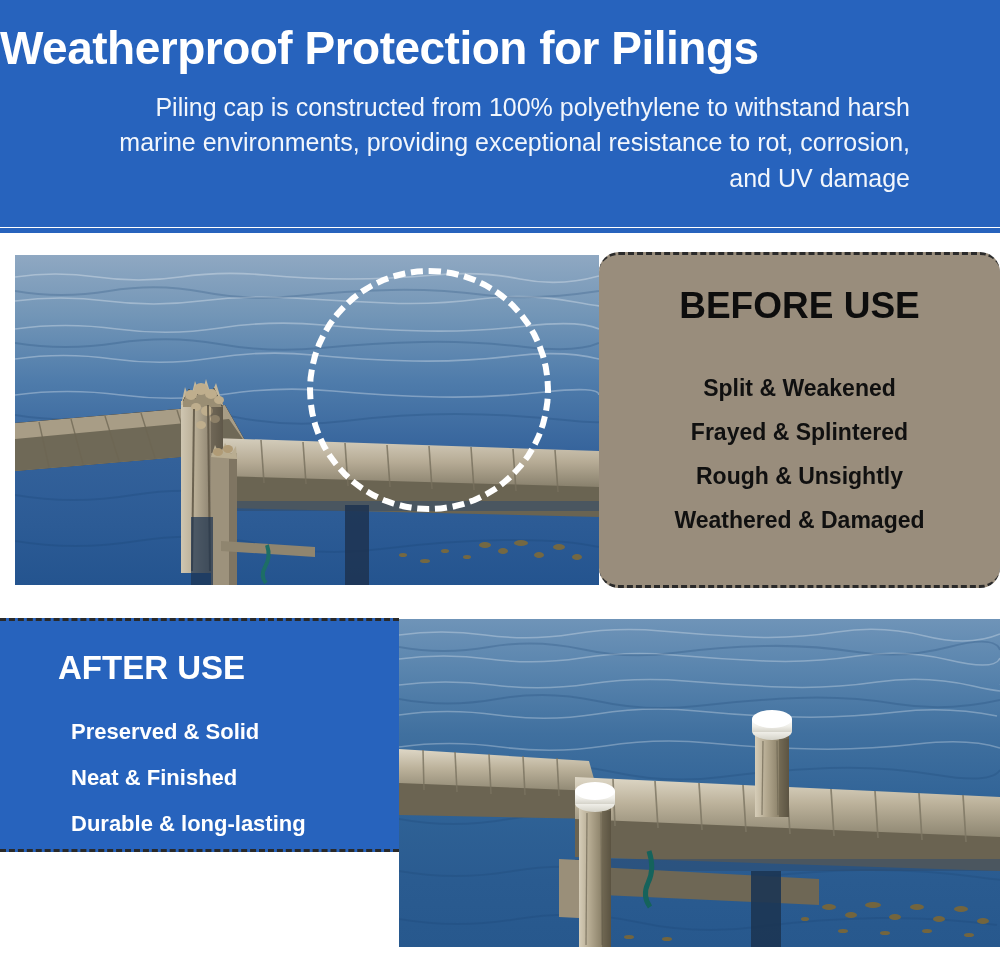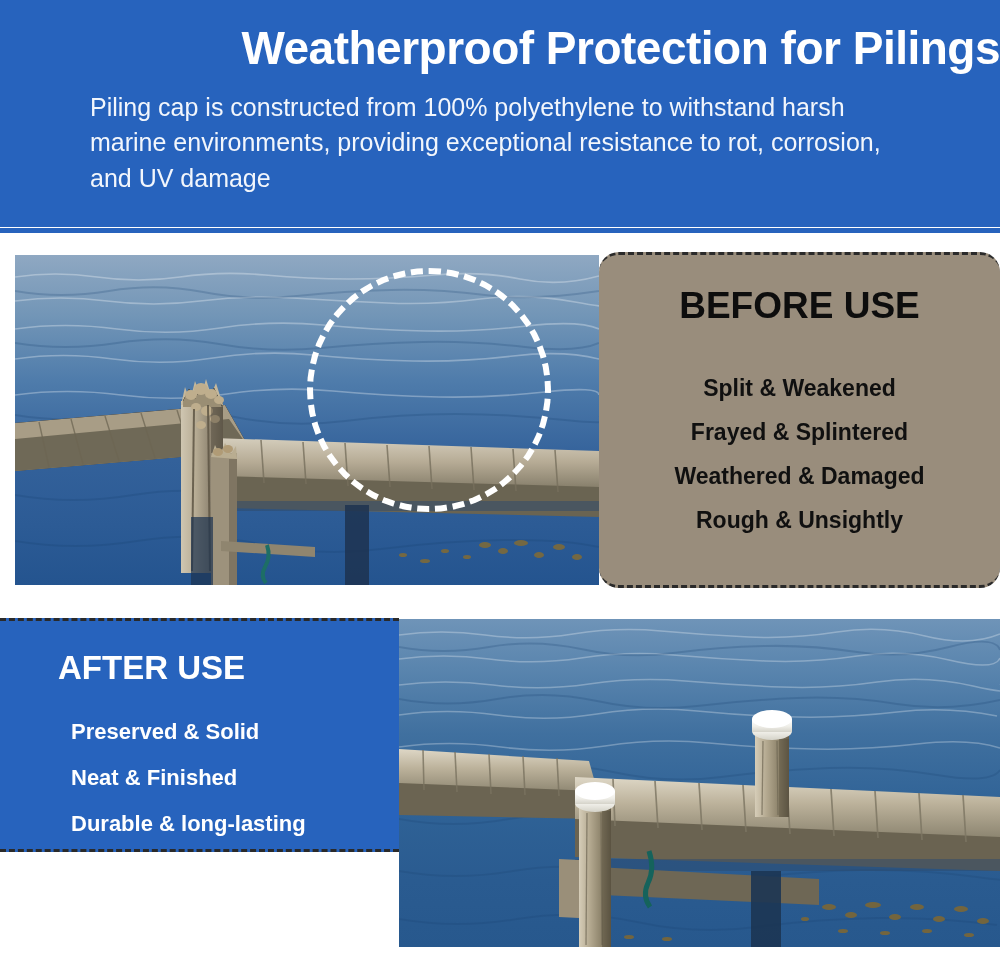--- a/index.html
+++ b/index.html
@@ -20,31 +20,31 @@
     position: absolute;
     left: 0; top: 0;
     width: 1000px;
     height: 227px;
     background: #2763bd;
     box-sizing: border-box;
     padding-top: 24px;
   }
   .header-title {
     margin: 0;
-    text-align: right;
+    text-align: left;
     color: #ffffff;
     font-size: 46px;
     font-weight: bold;
     letter-spacing: -0.5px;
     line-height: 1.08;
   }
   .header-sub {
     margin: 16px auto 0 auto;
     width: 820px;
-    text-align: left;
+    text-align: right;
     color: #f2f6fc;
     font-size: 25px;
     font-weight: normal;
     line-height: 1.42;
   }
   .header-rule {
     position: absolute;
     left: 0; top: 228px;
     width: 1000px;
     height: 5px;
@@ -300,22 +300,22 @@
 
     <div style="position:absolute; left:292px; top:13px; width:244px; height:244px;
                 border:6px dashed #ffffff; border-radius:50%; box-sizing:border-box;"></div>
   </div>
 
   <div class="before-panel">
     <div class="before-heading">BEFORE USE</div>
     <ul class="before-list">
       <li>Split &amp; Weakened</li>
       <li>Frayed &amp; Splintered</li>
+      <li>Rough &amp; Unsightly</li>
       <li>Weathered &amp; Damaged</li>
-      <li>Rough &amp; Unsightly</li>
     </ul>
   </div>
 </div>
 
 <div class="after-section">
 
   <div class="after-panel">
     <div class="after-heading">AFTER USE</div>
     <ul class="after-list">
       <li>Preserved &amp; Solid</li>

